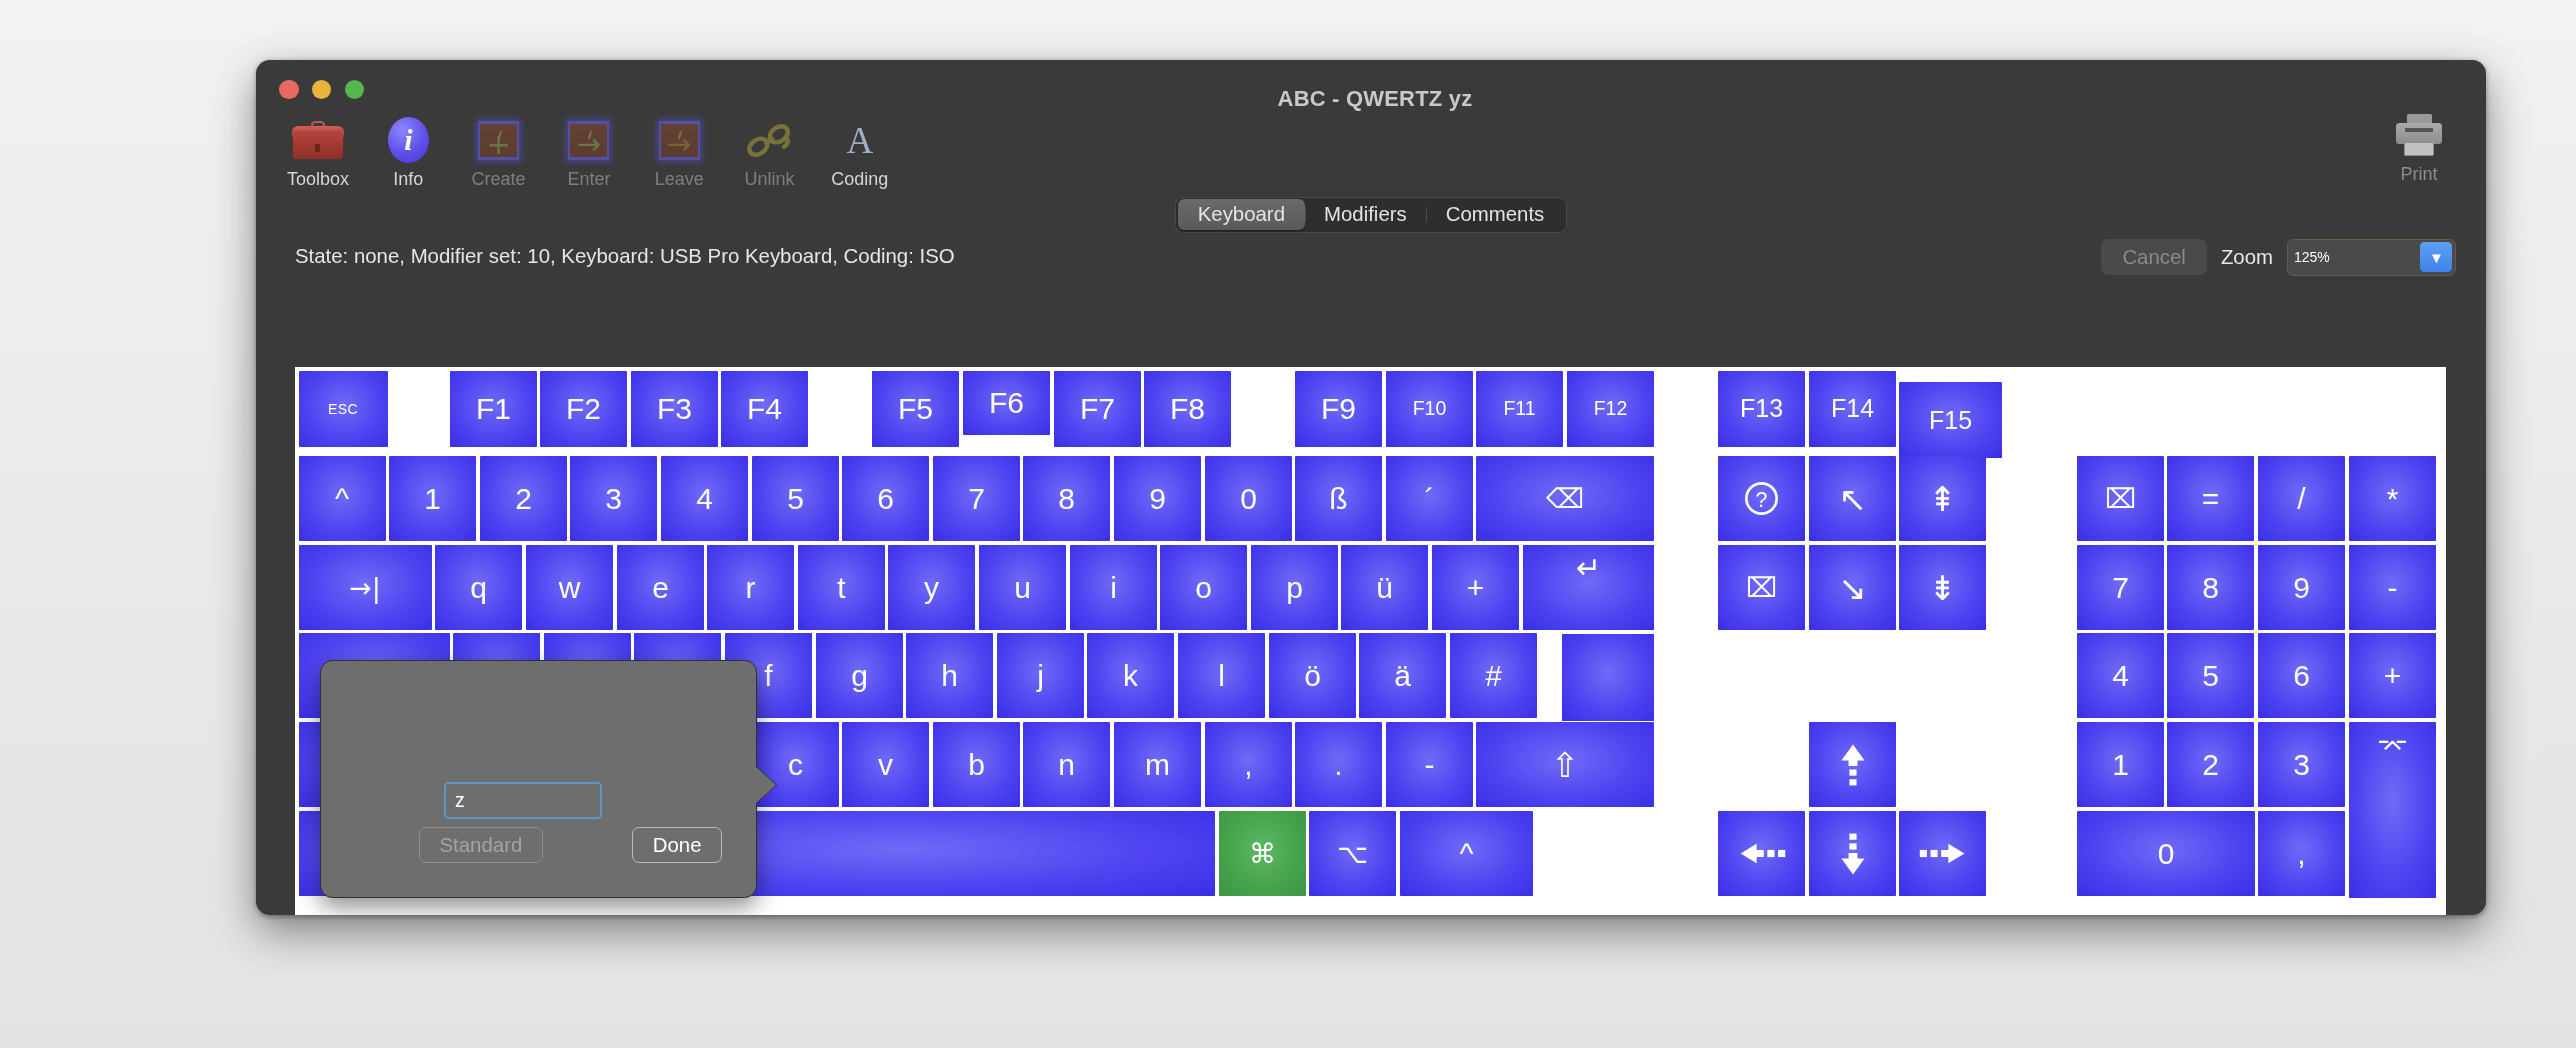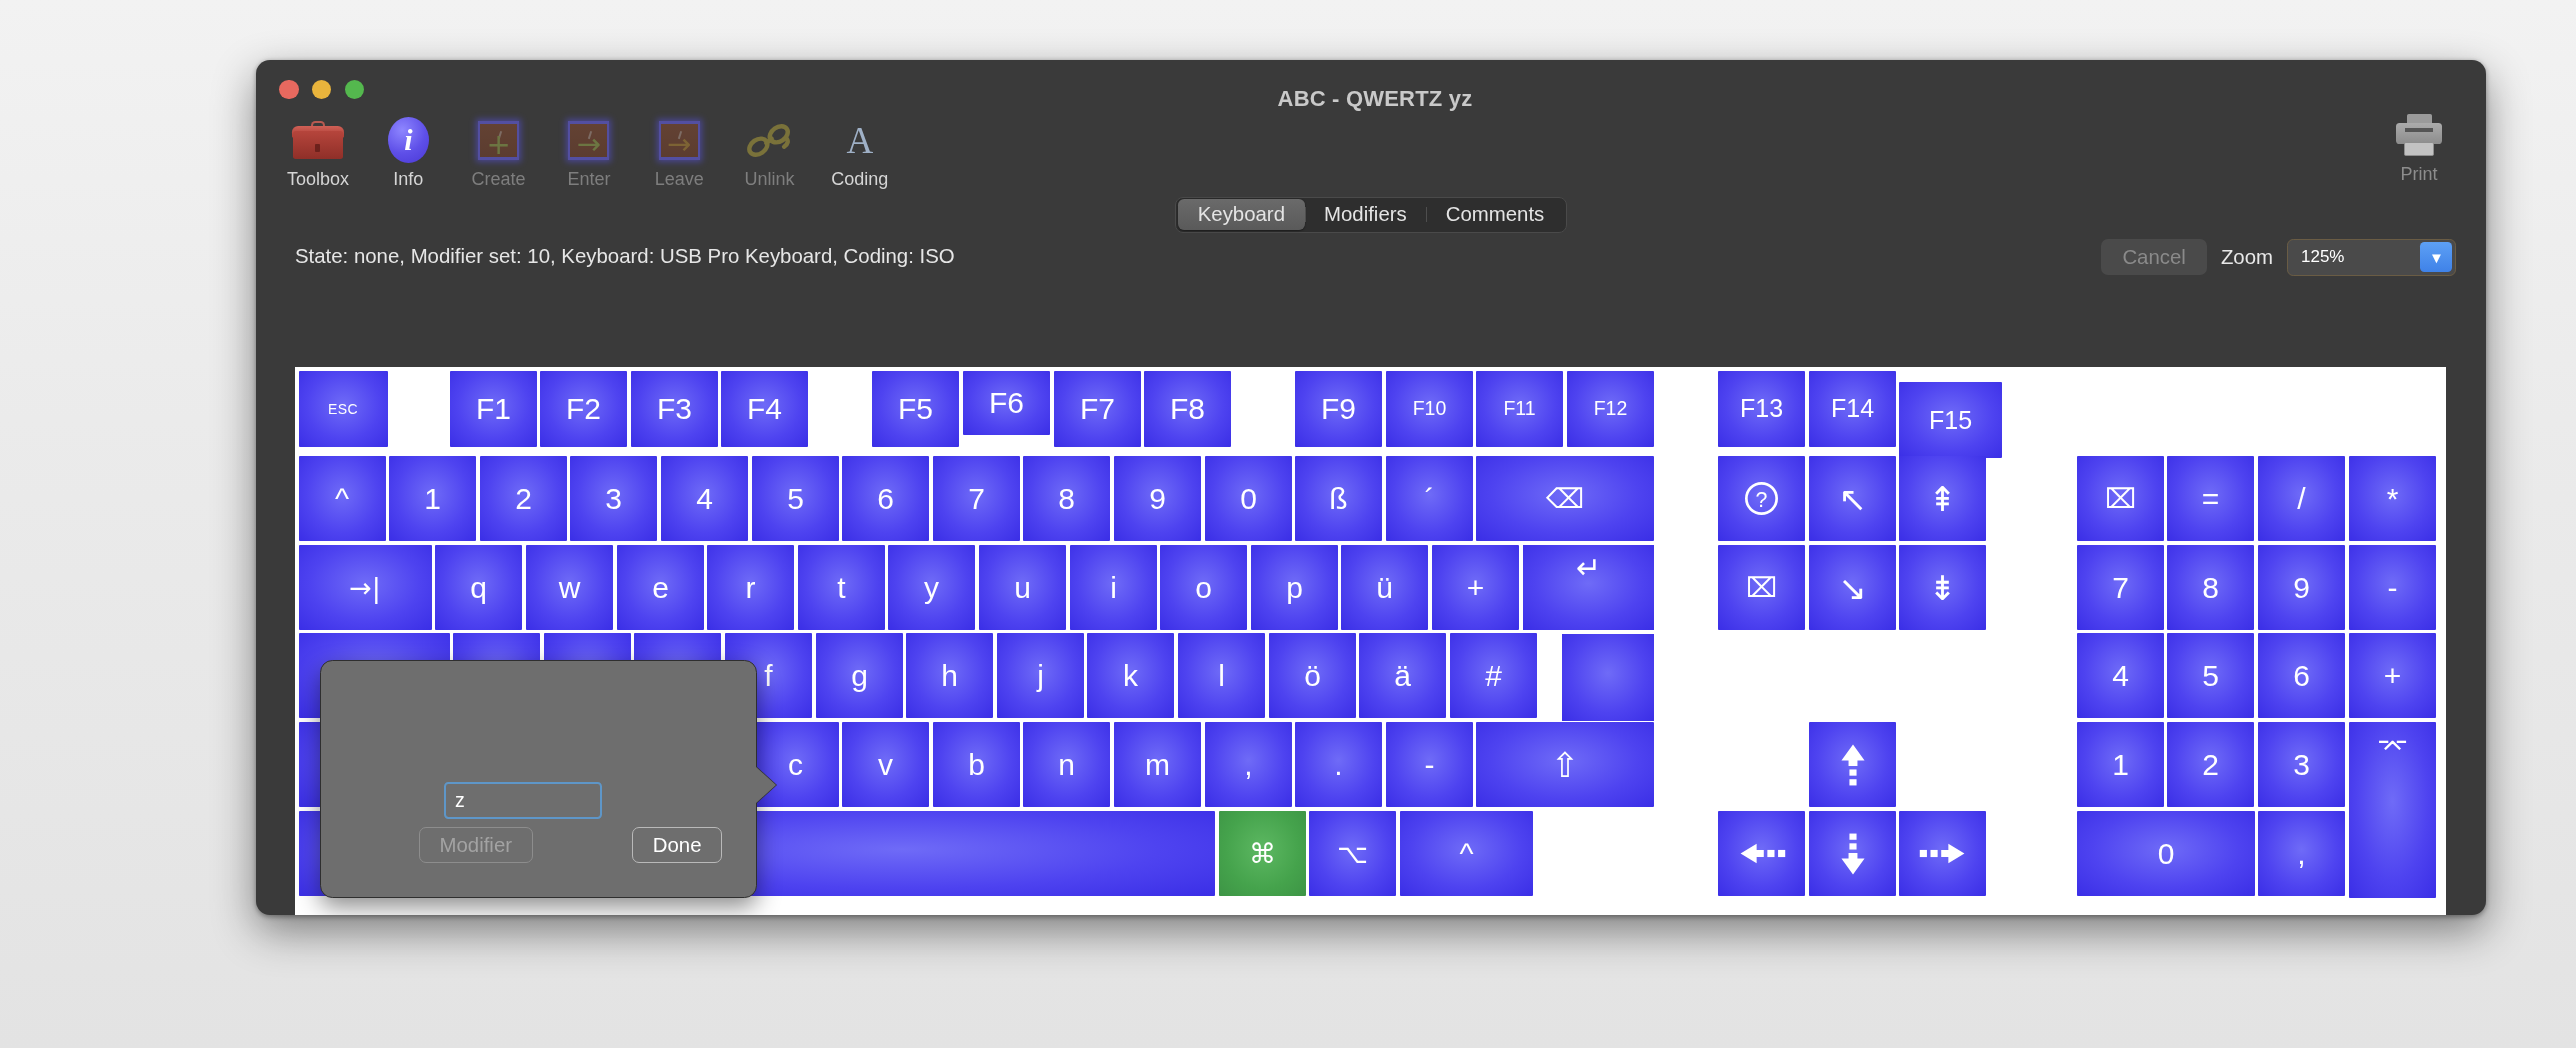--- a/index.html
+++ b/index.html
@@ -222,21 +222,21 @@
   }
   .zoom-label { color: #e8e8e8; font-size: 20.4px; }
   .zoom-select {
     position: relative;
     width: 169px; height: 37px;
     background: #4a4a4a;
     border: 0.9px solid #6a5c44;
     border-radius: 6.2px;
     display: flex; align-items: center;
   }
-  .zoom-value { color: #fff; font-size: 17px; padding-left: 13px; }
+  .zoom-value { color: #fff; font-size: 14px; padding-left: 6px; }
   .zoom-arrow {
     position: absolute; right: 2.7px; top: 2.7px;
     width: 32px; height: 30px;
     background: linear-gradient(180deg,#5da0f5 0%,#3f82e8 100%);
     border-radius: 4.4px;
     display:flex; align-items:center; justify-content:center;
     color:#fff; font-size: 15px;
   }
 
   
@@ -630,18 +630,18 @@
       </svg>
     </div>
 
     <div class="key" style="left:1782px;top:444px; width:178px; height:85px;">0</div>
     <div class="key" style="left:1963px;top:444px; width:87px;  height:85px;">,</div>
   </div>
 
   <div class="popover">
     <div class="beak"></div>
     <input class="pinput" value="z" style="">
-    <button class="pstandard" disabled="">Modifier</button>
+    <button class="pstandard" disabled="">Standard</button>
     <button class="pdone">Done</button>
   </div>
 
 </div>
 
 
 </body></html>

